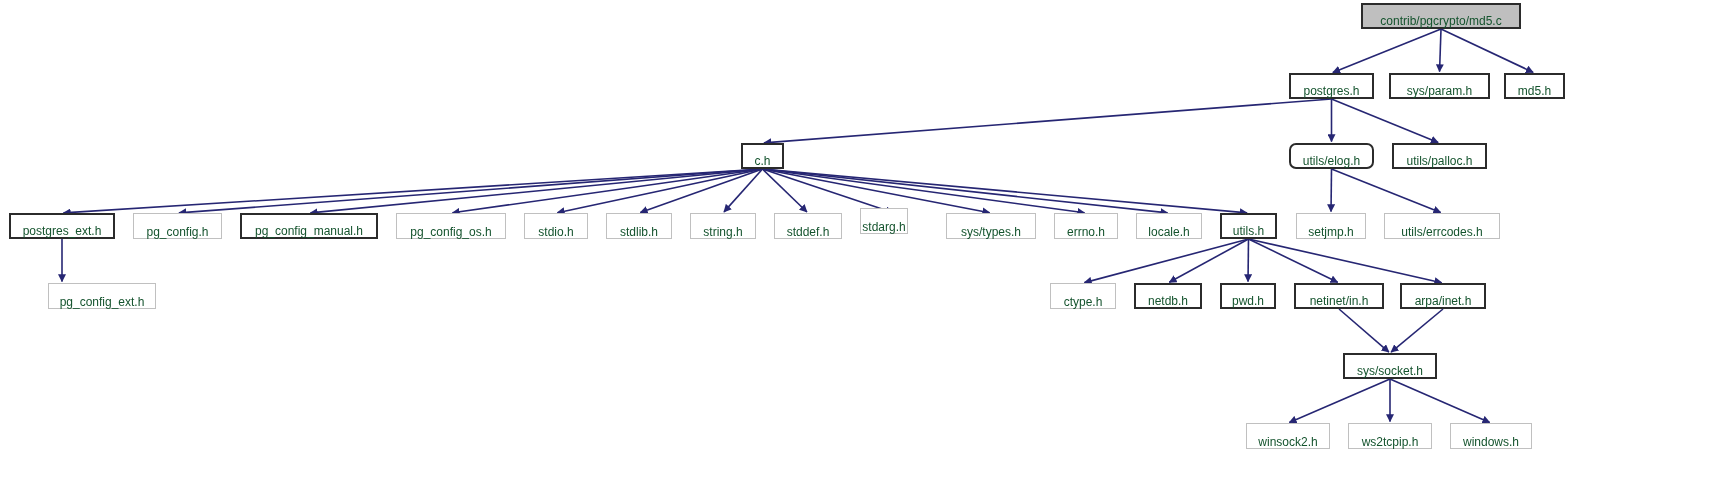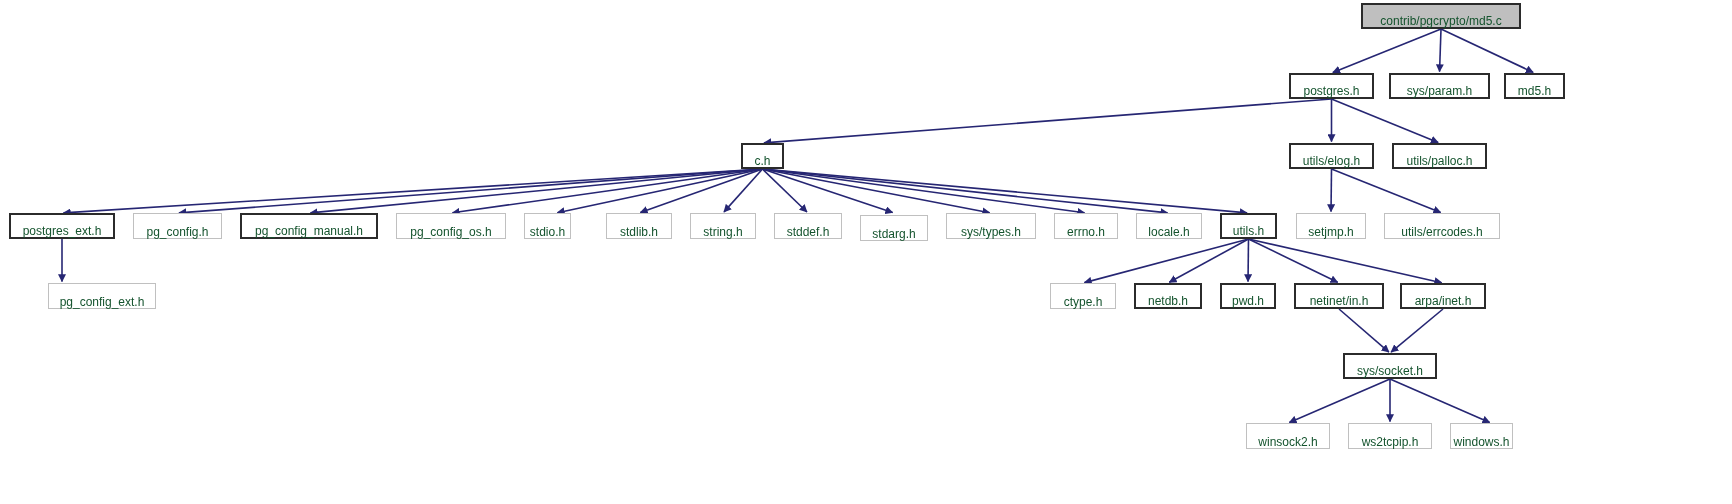--- a/index.html
+++ b/index.html
@@ -68,51 +68,51 @@
       </div>
       <div class="node thick" style="left: 1389px; top: 73px; width: 101px; height: 26px;">
         <span>sys/param.h</span>
       </div>
       <div class="node thick" style="left: 1504px; top: 73px; width: 61px; height: 26px;">
         <span>md5.h</span>
       </div>
       <div class="node thick" style="left: 741px; top: 143px; width: 43px; height: 26px;">
         <span>c.h</span>
       </div>
-      <div class="node thick" style="left: 1289px; top: 143px; width: 85px; height: 26px;">
+      <div class="node thick" style="left: 1289px; top: 143px; width: 85px; height: 26px; border-radius: 7px;">
         <span>utils/elog.h</span>
       </div>
       <div class="node thick" style="left: 1392px; top: 143px; width: 95px; height: 26px;">
         <span>utils/palloc.h</span>
       </div>
       <div class="node thick" style="left: 9px; top: 213px; width: 106px; height: 26px;">
         <span>postgres_ext.h</span>
       </div>
       <div class="node thin" style="left: 133px; top: 213px; width: 89px; height: 26px;">
         <span>pg_config.h</span>
       </div>
       <div class="node thick" style="left: 240px; top: 213px; width: 138px; height: 26px;">
         <span>pg_config_manual.h</span>
       </div>
       <div class="node thin" style="left: 396px; top: 213px; width: 110px; height: 26px;">
         <span>pg_config_os.h</span>
       </div>
-      <div class="node thin" style="left: 524px; top: 213px; width: 47px; height: 26px;">
+      <div class="node thin" style="left: 524px; top: 213px; width: 64px; height: 26px;">
         <span>stdio.h</span>
       </div>
       <div class="node thin" style="left: 606px; top: 213px; width: 66px; height: 26px;">
         <span>stdlib.h</span>
       </div>
       <div class="node thin" style="left: 690px; top: 213px; width: 66px; height: 26px;">
         <span>string.h</span>
       </div>
       <div class="node thin" style="left: 774px; top: 213px; width: 68px; height: 26px;">
         <span>stddef.h</span>
       </div>
-      <div class="node thin" style="left: 860px; top: 215px; width: 68px; height: 26px;">
+      <div class="node thin" style="left: 860px; top: 208px; width: 48px; height: 26px;">
         <span>stdarg.h</span>
       </div>
       <div class="node thin" style="left: 946px; top: 213px; width: 90px; height: 26px;">
         <span>sys/types.h</span>
       </div>
       <div class="node thin" style="left: 1054px; top: 213px; width: 64px; height: 26px;">
         <span>errno.h</span>
       </div>
       <div class="node thin" style="left: 1136px; top: 213px; width: 66px; height: 26px;">
         <span>locale.h</span>
@@ -146,17 +146,17 @@
       </div>
       <div class="node thick" style="left: 1343px; top: 353px; width: 94px; height: 26px;">
         <span>sys/socket.h</span>
       </div>
       <div class="node thin" style="left: 1246px; top: 423px; width: 84px; height: 26px;">
         <span>winsock2.h</span>
       </div>
       <div class="node thin" style="left: 1348px; top: 423px; width: 84px; height: 26px;">
         <span>ws2tcpip.h</span>
       </div>
-      <div class="node thin" style="left: 1450px; top: 423px; width: 63px; height: 26px;">
+      <div class="node thin" style="left: 1450px; top: 423px; width: 82px; height: 26px;">
         <span>windows.h</span>
       </div>
     </div>
 </div>
 
 </body></html>

